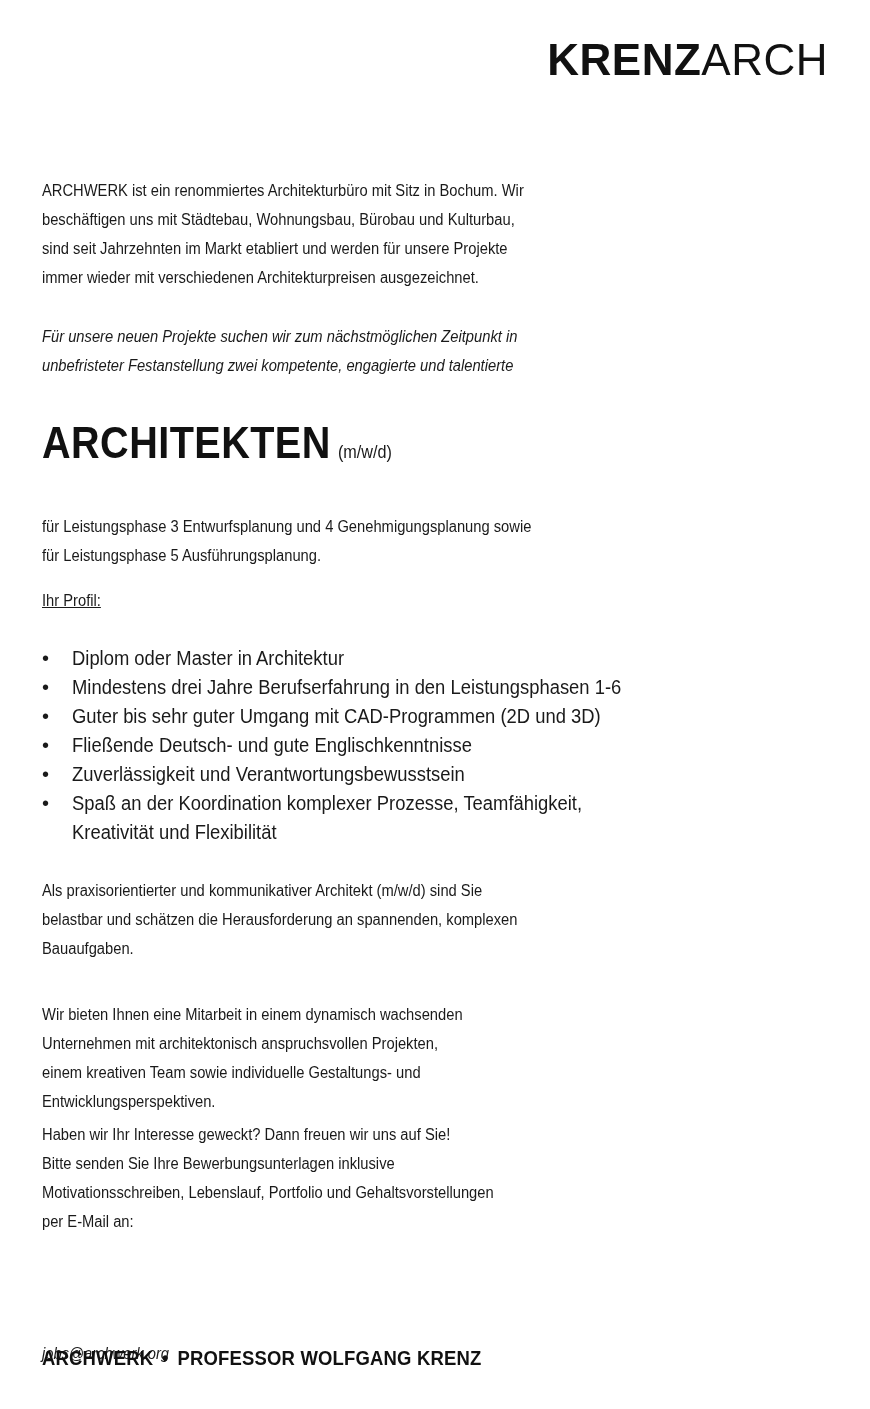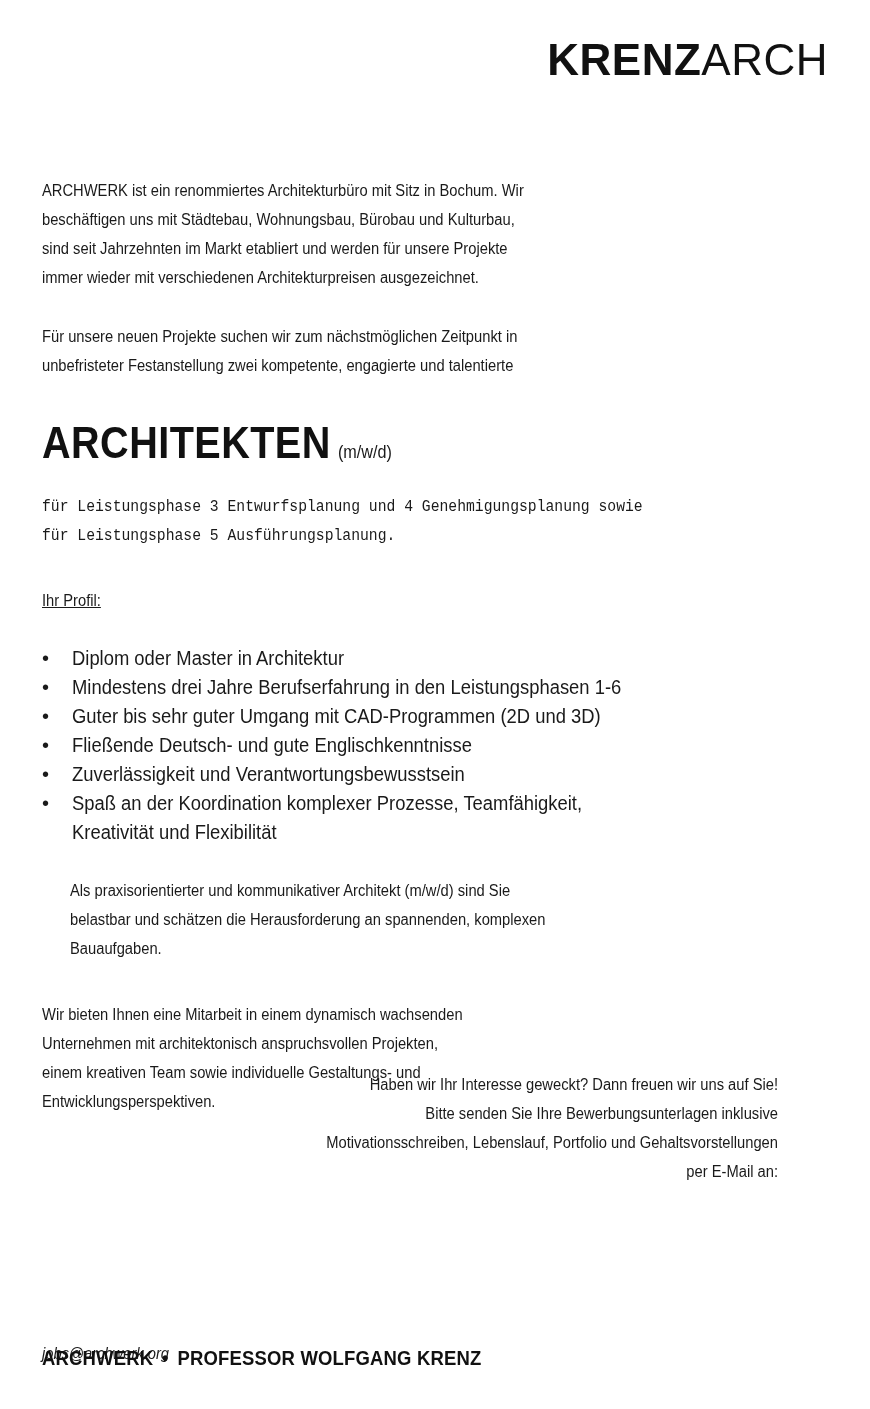--- a/index.html
+++ b/index.html
@@ -36,21 +36,21 @@
       line-height: 29px;
       white-space: nowrap;
     }
     .line {
       display: block;
       transform: scaleX(0.92);
       transform-origin: left center;
     }
 
     .intro { top: 176px; }
-    .search { top: 322px; }
+    .search { top: 322px; font-style: italic; }
 
     .heading {
       position: absolute;
       left: 42px;
       top: 421px;
       white-space: nowrap;
       line-height: 1;
       transform: scaleX(0.9);
       transform-origin: left center;
     }
@@ -59,21 +59,21 @@
       font-weight: 700;
       color: #111111;
       letter-spacing: 0.5px;
     }
     .heading .gender {
       font-size: 18px;
       margin-left: 8px;
       color: #1a1a1a;
     }
 
-    .phases { top: 493px; font-family: Liberation Mono, monospace; }
+    .phases { top: 512px; }
     .profile-label { top: 586px; text-decoration: underline; }
 
     .bullets {
       position: absolute;
       left: 42px;
       top: 644px;
       width: 800px;
       margin: 0;
       padding: 0;
       list-style: none;
@@ -91,23 +91,23 @@
       top: 0;
       width: 14px;
       text-align: left;
     }
     .bullets .text {
       display: block;
       transform: scaleX(0.92);
       transform-origin: left center;
     }
 
-    .practice { top: 876px; margin-left: 28px; }
+    .practice { top: 876px; }
     .offer { top: 1000px; }
-    .cta { top: 1070px; text-align: right; }
+    .cta { top: 1120px; }
     .email-block { top: 1339px; font-style: italic; }
 
     .footer {
       position: absolute;
       left: 42px;
       top: 1346px;
       font-size: 21px;
       font-weight: 700;
       color: #111111;
       white-space: nowrap;

